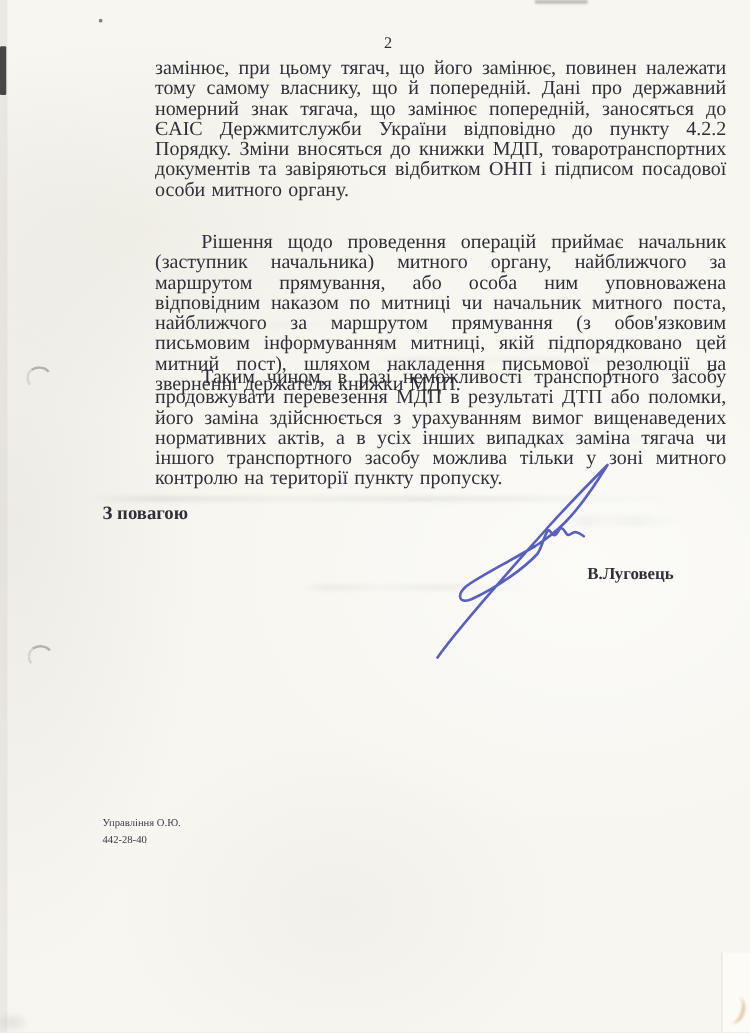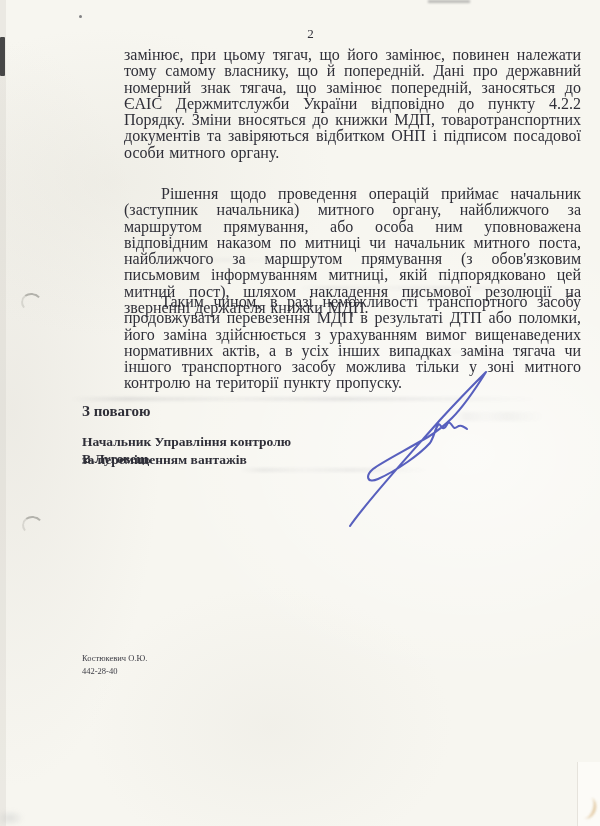--- a/index.html
+++ b/index.html
@@ -15,21 +15,21 @@
     color:#2f2f38;
   }
   .pagenum{position:absolute;left:82px;top:26px;width:457px;text-align:center;font-size:13px;}
   .para{position:absolute;left:82px;width:457px;text-align:justify;font-size:16px;line-height:16.3px;word-spacing:1px;margin-left:42px;}
   .para.indent{text-indent:37px;}
   .p1{top:47px;}
   .p2{top:186px;}
   .p3{top:294px;}
   .salutation{position:absolute;left:82px;top:403px;font-size:15px;font-weight:700;}
   .signer-title{position:absolute;left:82px;top:433px;font-size:13.5px;font-weight:700;line-height:17.5px;}
-  .signer-name{position:absolute;left:82px;top:451px;width:457px;text-align:left;font-size:13.5px;font-weight:700;}
+  .signer-name{position:absolute;left:82px;top:451px;width:457px;text-align:right;font-size:13.5px;font-weight:700;}
   .footer{position:absolute;left:82px;top:652px;font-size:8.5px;line-height:12.5px;color:#3c3c44;}
   .signature{position:absolute;left:340px;top:358px;width:160px;height:180px;z-index:5;}
   .signature path{fill:none;stroke:#4a52b8;stroke-width:2.1;stroke-linecap:round;stroke-linejoin:round;opacity:.92;}
 
   
   .edge-strip-left{position:absolute;left:0;top:0;width:6px;height:826px;background:rgba(205,200,193,.28);}
   .edge-bar{position:absolute;left:0;top:37px;width:5px;height:39px;background:#474747;border-radius:1px;}
   .top-smudge{position:absolute;left:428px;top:0;width:42px;height:3px;background:rgba(115,115,115,.45);filter:blur(1px);}
   .speck{position:absolute;left:79px;top:15px;width:3px;height:3px;background:rgba(80,80,85,.7);border-radius:50%;}
   .punch{position:absolute;width:17px;height:15px;border:2px solid rgba(130,130,122,.55);
@@ -71,41 +71,37 @@
   <div class="smudge-bl"></div>
 
   <div class="pagenum">2</div>
 
   <div class="para p1">замінює, при цьому тягач, що його замінює, повинен належати тому самому власнику, що й попередній. Дані про державний номерний знак тягача, що замінює попередній, заносяться до ЄАІС Держмитслужби України відповідно до пункту 4.2.2 Порядку. Зміни вносяться до книжки МДП, товаротранспортних документів та завіряються відбитком ОНП і підписом посадової особи митного органу.</div>
   <div class="para p2 indent">Рішення щодо проведення операцій приймає начальник (заступник начальника) митного органу, найближчого за маршрутом прямування, або особа ним уповноважена відповідним наказом по митниці чи начальник митного поста, найближчого за маршрутом прямування (з обов'язковим письмовим інформуванням митниці, якій підпорядковано цей митний пост), шляхом накладення письмової резолюції на зверненні держателя книжки МДП.</div>
   <div class="para p3 indent">Таким чином, в разі неможливості транспортного засобу продовжувати перевезення МДП в результаті ДТП або поломки, його заміна здійснюється з урахуванням вимог вищенаведених нормативних актів, а в усіх інших випадках заміна тягача чи іншого транспортного засобу можлива тільки у зоні митного контролю на території пункту пропуску.</div>
 
   <div class="salutation">З повагою</div>
 
-  <div class="signer-title">
-    <div>Начальник Управління контролю</div>
-    <div>за переміщенням вантажів</div>
-  </div>
 
   <div class="signer-name">В.Луговець</div>
 
   <svg class="signature" viewBox="0 0 160 180" aria-hidden="true">
     <path d="M 10 168
              C 28 142, 70 96, 100 62
              C 120 40, 136 24, 146 14
              C 136 30, 124 48, 112 60
              C 104 68, 96 74, 88 79
              C 64 93, 42 104, 33 111
              C 25 118, 27 126, 38 121
              C 58 112, 80 96, 90 85
              C 94 79, 95 71, 98 67
              C 100 64, 101 71, 104 70
              C 107 69, 107 63, 110 65
              C 113 67, 113 72, 117 69
              C 121 66, 124 69, 127 71" stroke="#4a52b8"></path>
   </svg>
 
   <div class="footer">
-    <div>Костюкевич О.Ю.</div>
+    <div>Управління О.Ю.</div>
     <div>442-28-40</div>
   </div>
 
 </div>
 
 </body></html>

